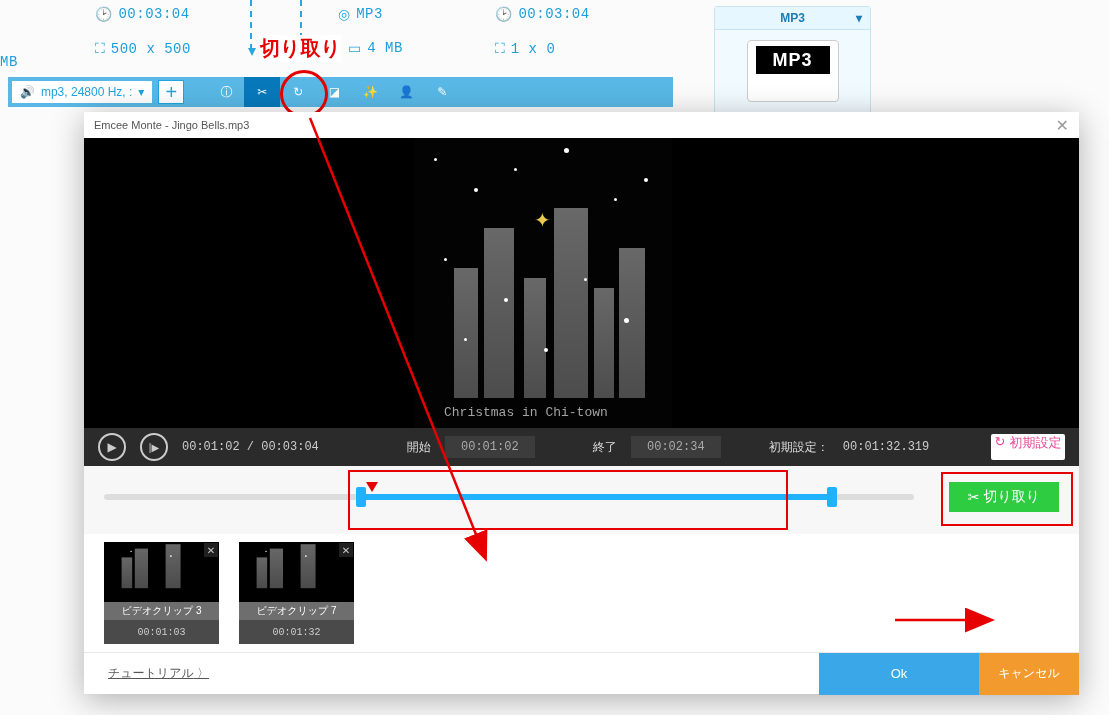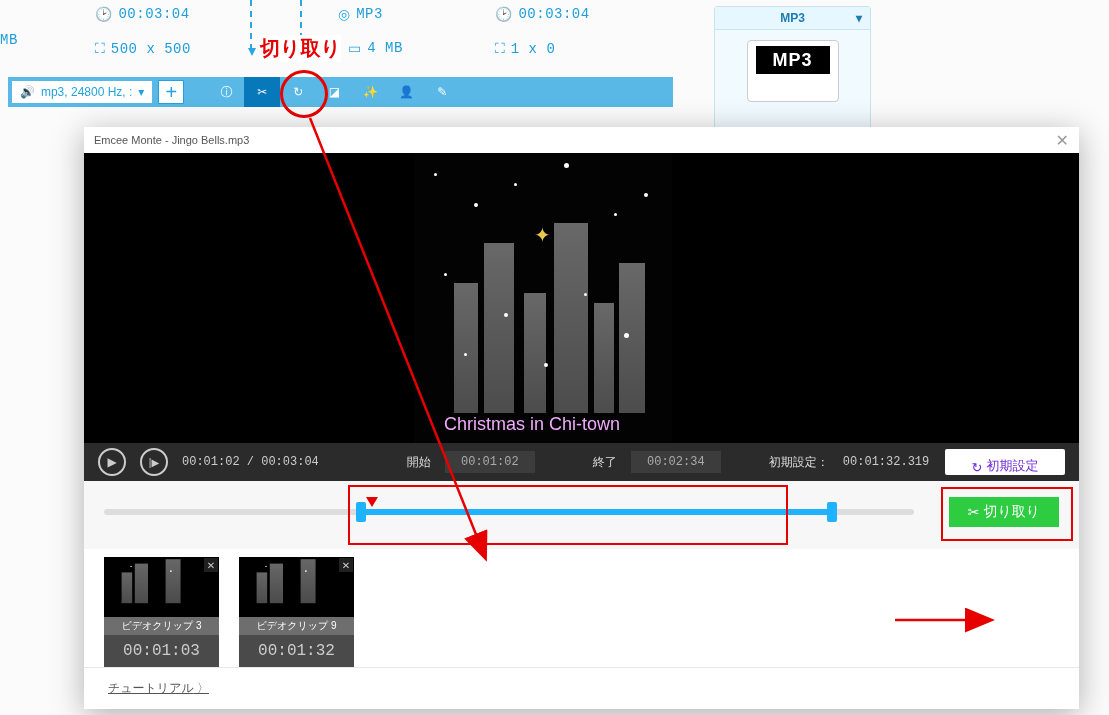--- a/index.html
+++ b/index.html
@@ -17,70 +17,70 @@
 .bottom-bar .audio-box{background:#fff;height:22px;margin:0 0 0 4px;padding:0 8px;display:flex;align-items:center;gap:6px;color:#22a3df;font-size:12px}
 .plus-btn{background:#fff;color:#22a3df;font-size:20px;border:1px solid #22a3df;width:24px;height:22px;display:flex;align-items:center;justify-content:center;margin:0 6px}
 .tool-btn{width:36px;height:30px;display:flex;align-items:center;justify-content:center;color:#fff}
 .tool-btn.active{background:#0779bb}
 .red-circle{position:absolute;border:3px solid #e60000;border-radius:50%}
 .right-panel{position:absolute;left:714px;top:6px;width:155px;height:155px;border:1px solid #c7e4f3;background:#f1faff;border-radius:3px}
 .right-panel .hdr{height:22px;background:#e7f7ff;display:flex;align-items:center;justify-content:center;color:#1c7cb3;font-weight:bold;border-bottom:1px solid #c7e4f3;position:relative}
 .right-panel .hdr::after{content:"▾";position:absolute;right:8px;color:#1c7cb3}
 .mp3-badge{margin:10px auto 0;width:90px;height:60px;background:#fff;border:1px solid #ccc;border-radius:4px;position:relative}
 .mp3-badge .bar{position:absolute;top:5px;left:8px;right:8px;height:28px;background:#000;color:#fff;font-weight:bold;font-size:18px;display:flex;align-items:center;justify-content:center;letter-spacing:1px}
-.dialog{position:absolute;left:84px;top:127px;width:995px;height:582px;background:#fff;box-shadow:0 6px 30px rgba(0,0,0,0.3)}
+.dialog{position:absolute;left:84px;top:112px;width:995px;height:582px;background:#fff;box-shadow:0 6px 30px rgba(0,0,0,0.3)}
 .dlg-title{height:26px;padding:0 10px;display:flex;align-items:center;justify-content:space-between;font-size:11px;color:#555}
 .dlg-title .x{font-size:16px;color:#999;cursor:pointer}
 .video{position:absolute;left:0;top:26px;width:995px;height:290px;background:#000}
 .video .frame{position:absolute;left:330px;top:0;width:258px;height:290px;background:#030303;overflow:hidden}
 .controls{position:absolute;left:0;top:316px;width:995px;height:38px;background:#2b2b2b;color:#ccc;display:flex;align-items:center;padding:0 14px;box-sizing:border-box;gap:14px;font-size:12px}
 .play-circ{width:24px;height:24px;border:2px solid #ccc;border-radius:50%;display:flex;align-items:center;justify-content:center;color:#ccc}
 .ctrl-label{color:#ddd}
 .ctrl-input{background:#3c3c3c;color:#aaa;width:90px;height:22px;display:flex;align-items:center;justify-content:center;font-family:"Courier New",monospace;font-size:12px}
-.reset-btn{margin-left:auto;background:#fff;color:#6d28d9;height:26px;width:120px;display:flex;align-items:flex-end;justify-content:center;gap:4px;border-radius:2px;font-size:13px}
+.reset-btn{margin-left:auto;background:#fff;color:#ec4899;height:26px;width:74px;display:flex;align-items:flex-start;justify-content:center;gap:4px;border-radius:2px;font-size:13px}
 .reset-btn::before{content:"↻"}
 .timeline{position:absolute;left:0;top:354px;width:995px;height:68px;background:#f7f7f7}
 .track{position:absolute;left:20px;right:165px;top:28px;height:6px;background:#ddd;border-radius:3px}
 .track .sel{position:absolute;left:255px;right:80px;top:0;height:6px;background:#1fb2ff}
 .handle{position:absolute;top:-7px;width:10px;height:20px;background:#1fb2ff;border-radius:2px}
 .playhead{position:absolute;top:-12px;width:0;height:0;border-left:6px solid transparent;border-right:6px solid transparent;border-top:10px solid #e60000}
 .cut-btn{position:absolute;right:20px;top:16px;width:110px;height:30px;background:#2ecc40;color:#fff;display:flex;align-items:center;justify-content:center;gap:4px;font-size:14px}
 .cut-btn::before{content:"✂"}
 .red-box{position:absolute;border:2px solid #e60000}
 .clips{position:absolute;left:20px;top:430px;display:flex;gap:20px}
 .clip{width:115px}
 .clip .thumb{width:115px;height:60px;background:#000;position:relative}
 .clip .thumb .x{position:absolute;right:1px;top:1px;width:14px;height:14px;background:rgba(40,40,40,0.8);color:#ccc;font-size:10px;display:flex;align-items:center;justify-content:center}
 .clip .lab{height:18px;background:#6e6e6e;color:#fff;font-size:10px;display:flex;align-items:center;justify-content:center}
-.clip .tim{height:32px;background:#4a4a4a;color:#ccc;font-size:16px;display:flex;align-items:center;justify-content:center;font-family:"Courier New",monospace}
+.clip .tim{height:24px;background:#4a4a4a;color:#ccc;font-size:10px;display:flex;align-items:center;justify-content:center;font-family:"Courier New",monospace}
 .dlg-footer{position:absolute;left:0;bottom:0;width:995px;height:42px;border-top:1px solid #e8e8e8;display:flex;align-items:center;padding:0 0 0 24px;box-sizing:border-box}
 .tutorial{color:#555;font-size:12px;text-decoration:underline}
 .tutorial::after{content:" 〉";text-decoration:none}
 .ok-btn{margin-left:auto;width:160px;height:42px;background:#3aa7e8;color:#fff;display:flex;align-items:center;justify-content:center;font-size:13px}
 .cancel-btn{width:100px;height:42px;background:#f39a2e;color:#fff;display:flex;align-items:center;justify-content:center;font-size:12px}
 svg.red-arrow{position:absolute;pointer-events:none}
 .snow-scene{position:relative;width:100%;height:100%}
 .snow-dot{position:absolute;background:#fff;border-radius:50%}
 .building{position:absolute;bottom:30px;background:linear-gradient(180deg,#bbb,#888);opacity:0.55}
-.scene-title{position:absolute;left:30px;bottom:8px;color:#f0abfc;font-family:Liberation Sans, sans-serif;font-size:18px}
+.scene-title{position:absolute;left:30px;bottom:8px;color:#a3a3a3;font-family:Liberation Mono, monospace;font-size:13px}
 .star{position:absolute;color:#e8c84d;font-size:20px}
 </style>
 </head>
 <body>
 
 <div class="top-region">
   <div class="info-row" style="left:95px;top:6px">
       <span class="icon-clock"></span>
       <span class="val">00:03:04</span>
     </div>
   <div class="info-row" style="left:95px;top:40px">
       <span class="icon-dim"></span>
       <span class="val">500 x 500</span>
     </div>
-  <div class="info-row" style="left:0px;top:32px">
+  <div class="info-row" style="left:0px;top:54px">
       <span class="val">MB</span>
     </div>
 
   <div class="arrow-dash-v" style="left:250px;top:0"></div>
   <div class="arrow-dash-v" style="left:300px;top:0"></div>
   <div class="label-red" style="left:260px;top:35px">切り取り</div>
 
   <div class="info-row" style="left:338px;top:6px">
       <span class="icon-mp3"></span>
       <span class="val">MP3</span>
@@ -208,27 +208,29 @@
       <div class="thumb">
         <div class="snow-scene" style="transform:scale(0.44);transform-origin:top left;width:258px;height:135px">
           <div class="building" style="left:40px;width:24px;height:70px"></div>
           <div class="building" style="left:70px;width:30px;height:90px"></div>
           <div class="building" style="left:140px;width:34px;height:100px"></div>
           <div class="snow-dot" style="left:60px;top:20px;width:3px;height:3px"></div>
           <div class="snow-dot" style="left:150px;top:30px;width:4px;height:4px"></div>
         </div>
         <div class="x">✕</div>
       </div>
-      <div class="lab">ビデオクリップ 9</div>
+      <div class="lab">ビデオクリップ 7</div>
       <div class="tim">00:01:32</div>
     </div>
   </div>
 
   <div class="dlg-footer">
     <span class="tutorial">チュートリアル</span>
+    <div class="ok-btn">Ok</div>
+    <div class="cancel-btn">キャンセル</div>
   </div>
 </div>
 
 <svg class="red-arrow" style="left:0;top:0" width="1109" height="715">
   <defs>
     <marker id="ah" markerWidth="12" markerHeight="10" refX="10" refY="5" orient="auto">
       <path d="M0,0 L12,5 L0,10 Z" fill="#e60000"></path>
     </marker>
   </defs>
   <line x1="310" y1="118" x2="485" y2="557" stroke="#e60000" stroke-width="2.5" marker-end="url(#ah)"></line>

